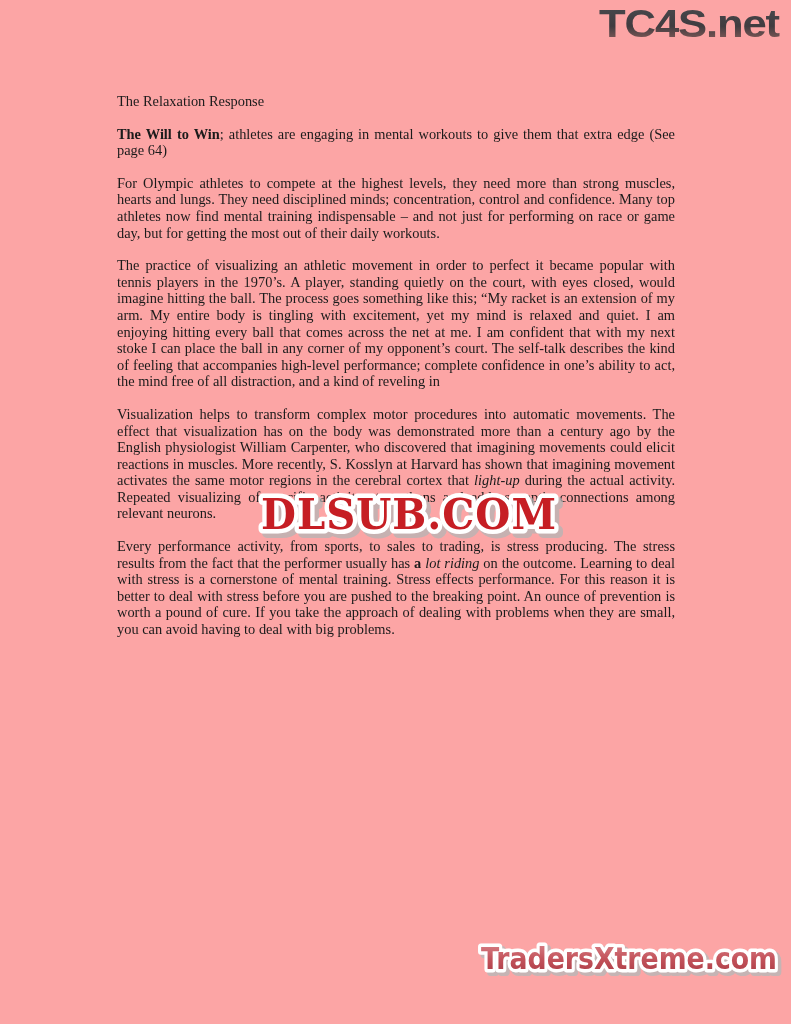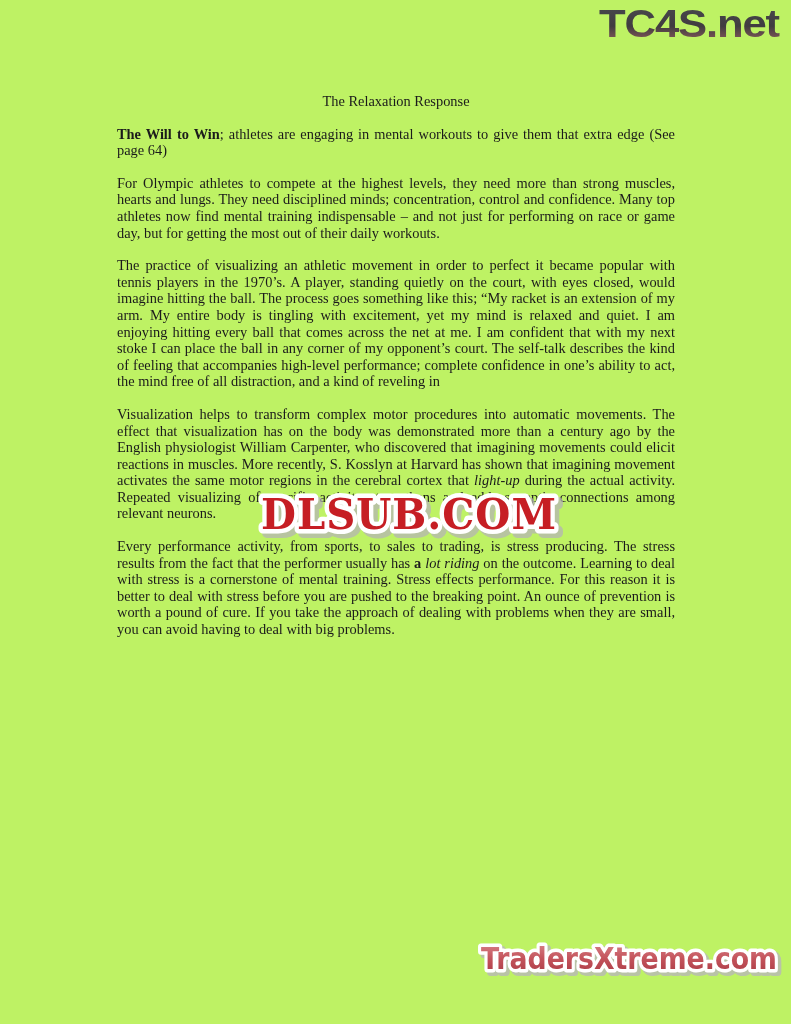--- a/index.html
+++ b/index.html
@@ -3,21 +3,21 @@
 <meta charset="utf-8">
 <style>
   * { margin: 0; padding: 0; box-sizing: border-box; }
   html, body { background: #ffffff; }
   body { width: 791px; height: 1024px; position: relative; }
 
   .sheet {
     position: relative;
     width: 791px;
     height: 1024px;
-    background: #bef264;
+    background: #fca5a5;
     overflow: hidden;
     font-family: "Liberation Serif", serif;
   }
 
   
   .tc4s-logo {
     position: absolute;
     top: 3px;
     right: 9px;
     width: 186px;
@@ -29,21 +29,21 @@
   .doc {
     position: absolute;
     left: 117px;
     top: 93px;
     width: 558px;
     color: #1b1b1b;
     font-size: 14.4px;
     line-height: 16.6px;
   }
   .doc p { margin: 0 0 16px 0; text-align: justify; }
-  .doc p.title-line { text-align: center; }
+  .doc p.title-line { text-align: left; }
   .doc .bold { font-weight: bold; }
   .doc .bold-italic { font-weight: normal; font-style: italic; }
 
   
   .dlsub-watermark {
     position: absolute;
     left: 249px;
     top: 485px;
     width: 322px;
     height: 58px;

